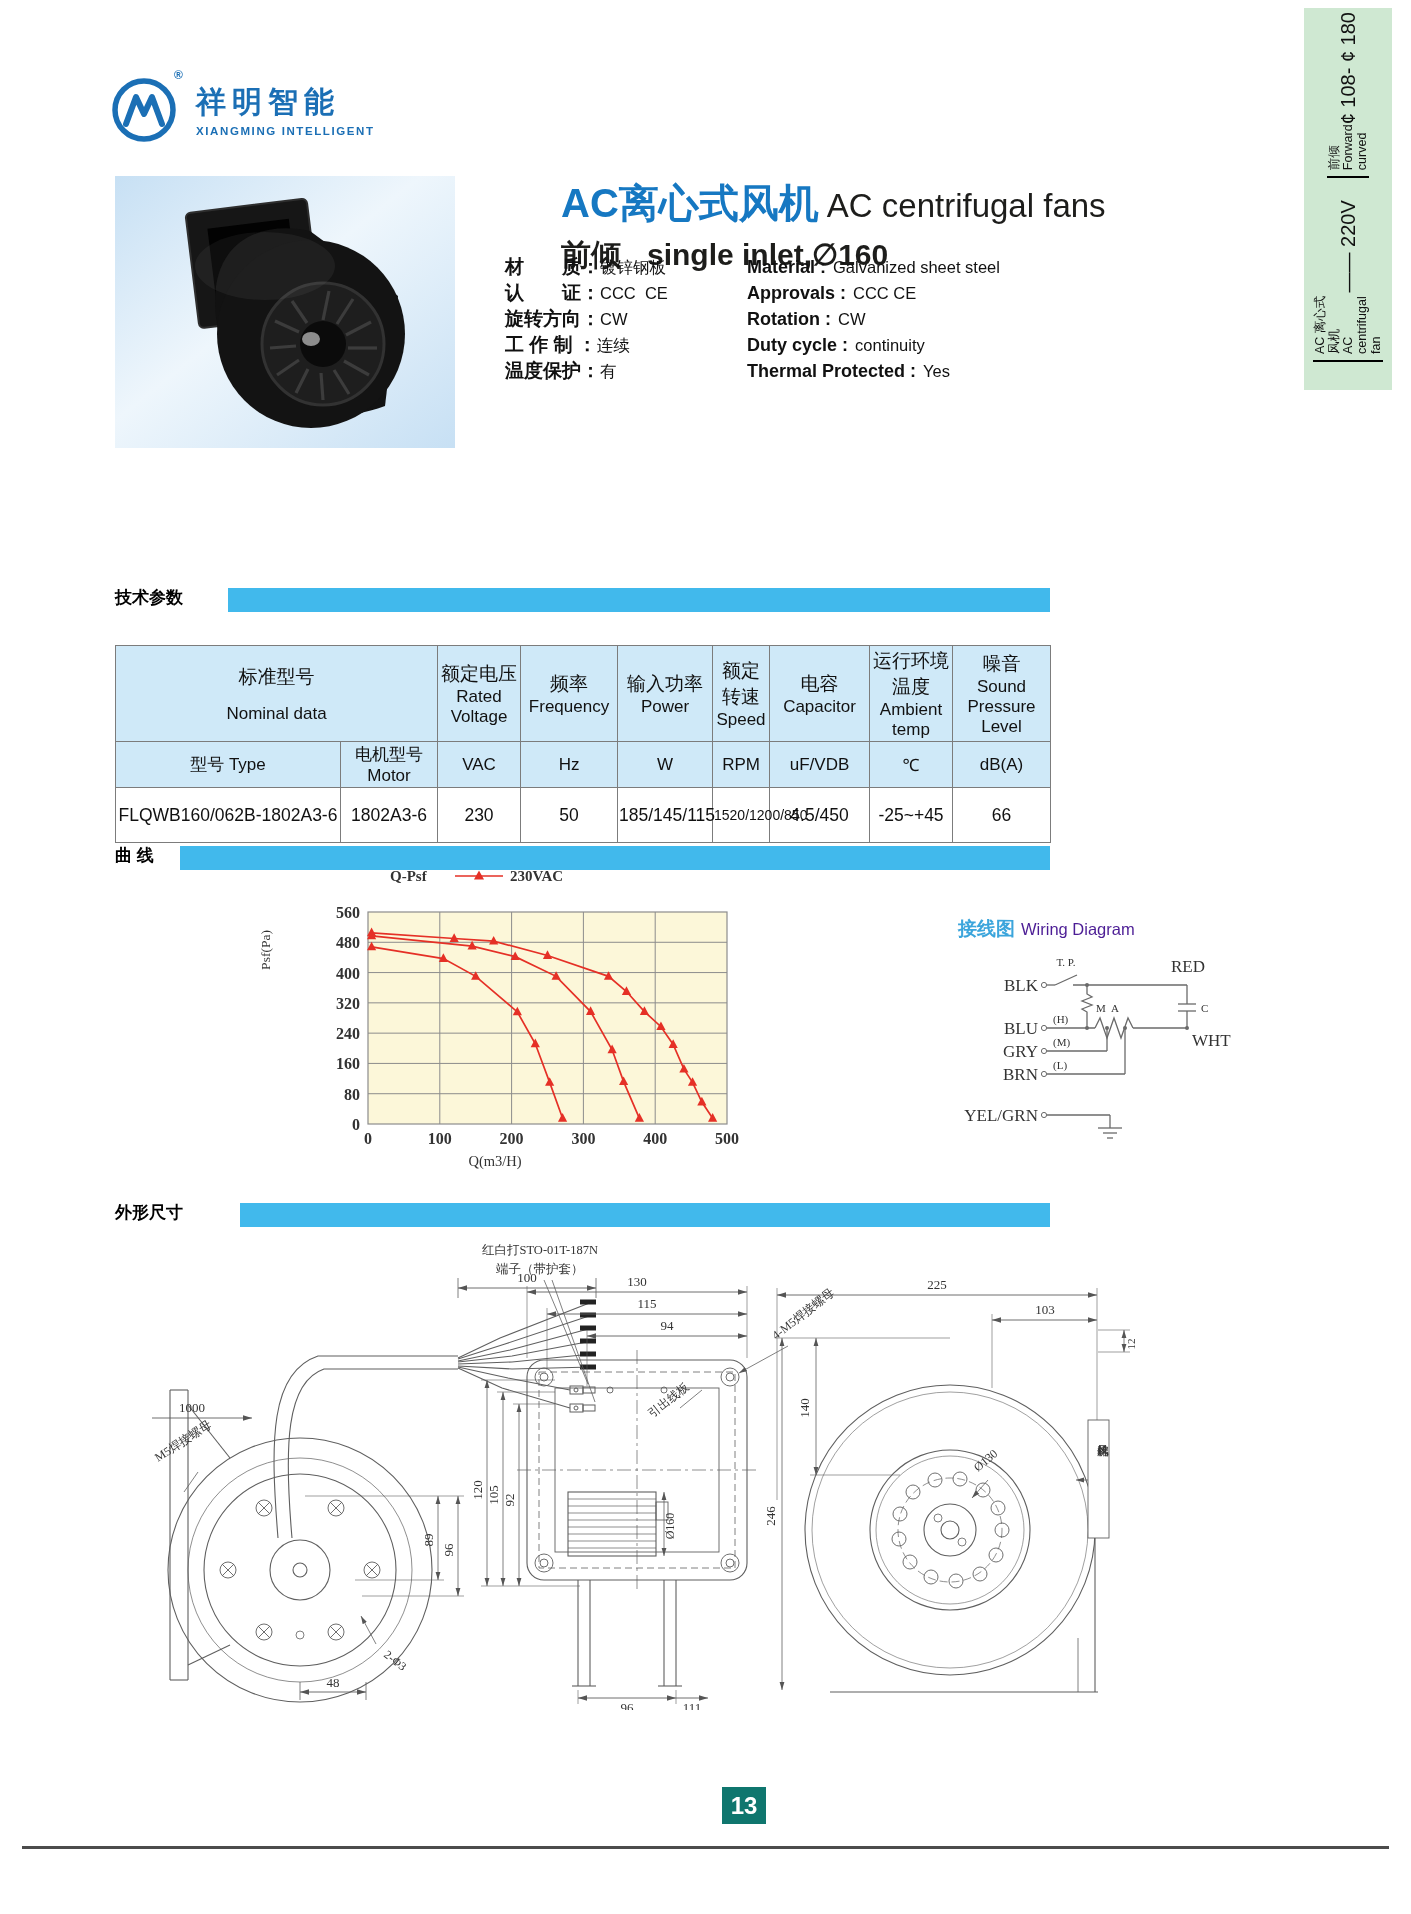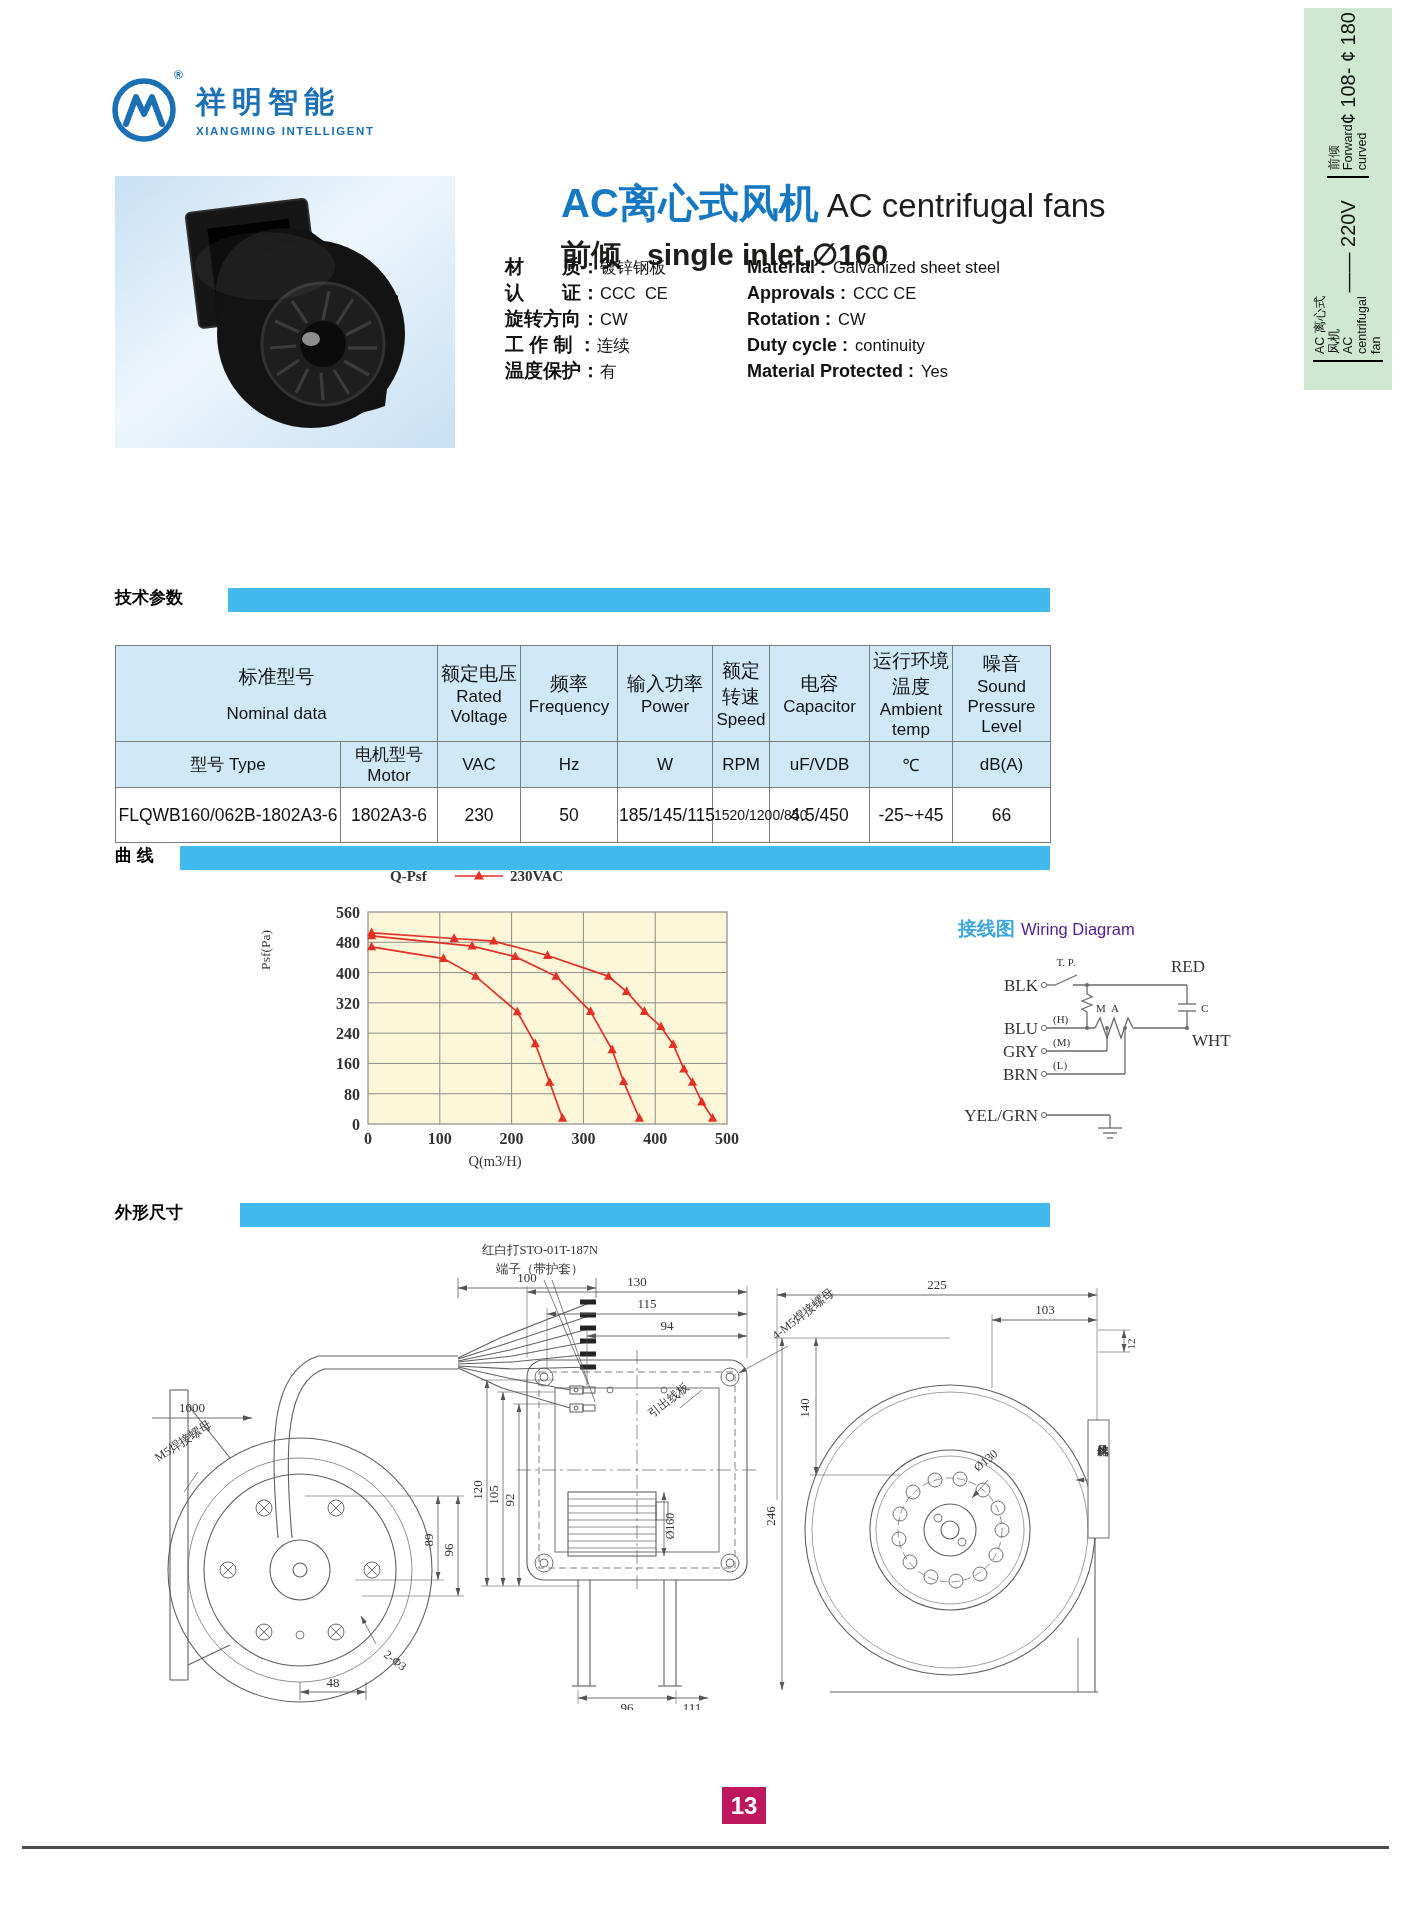--- a/index.html
+++ b/index.html
@@ -45,21 +45,21 @@
   .h-zh{font-size:19px;}
   .h-en{font-size:17px;}
   .u-row td{font-size:17px;background:#cfe9f8;height:36px;}
   .d-row td{font-size:17.5px;height:52px;background:#fff;}
   .td-rpm{font-size:14px !important;text-align:left !important;}
 
   
   .wd-zh{font-size:19px;font-weight:bold;color:#3ba5dc;}
   .wd-en{font-size:16.5px;color:#4c1d95;margin-left:6px;}
 
-  .pagenum{background:#be185d;color:#fff;font-size:24px;font-weight:bold;
+  .pagenum{background:#0f766e;color:#fff;font-size:24px;font-weight:bold;
            width:44px;height:37px;display:flex;align-items:center;justify-content:center;}
   .bottom-rule{background:#4c4c4c;height:2.5px;}
 
   svg text{font-family:"Liberation Serif",serif;fill:#333;}
 </style>
 </head>
 <body>
 
 <div class="page">
 
@@ -136,21 +136,21 @@
     <div class="spec-row">
       <span class="zh-cell"><span class="zh-label">旋转方向：</span><span class="zh-val">CW</span></span>
       <span><span class="en-label">Rotation :</span><span class="en-val">CW</span></span>
     </div>
     <div class="spec-row">
       <span class="zh-cell"><span class="zh-label">工 作 制 ：</span><span class="zh-val">连续</span></span>
       <span><span class="en-label">Duty cycle :</span><span class="en-val">continuity</span></span>
     </div>
     <div class="spec-row">
       <span class="zh-cell"><span class="zh-label">温度保护：</span><span class="zh-val">有</span></span>
-      <span><span class="en-label">Material Protected :</span><span class="en-val">Yes</span></span>
+      <span><span class="en-label">Thermal Protected :</span><span class="en-val">Yes</span></span>
     </div>
   </div>
 
   <div class="abs side-strip" style="left:1304px;top:8px;width:88px;height:382px;">
     <div class="side-rot" style="width:382px;height:88px;">
       <div class="side-group" style="margin-left:28px;">
         <div class="side-pair">
           <div>AC 离心式风机</div>
           <div>AC centrifugal fan</div>
         </div>

